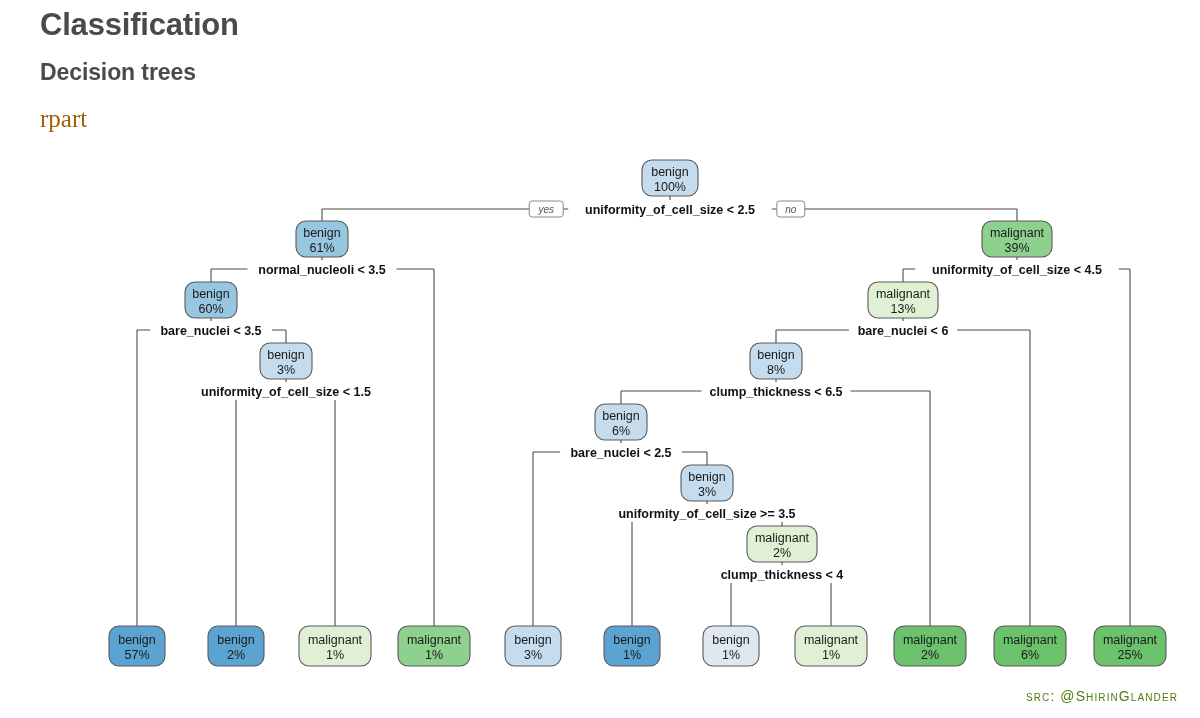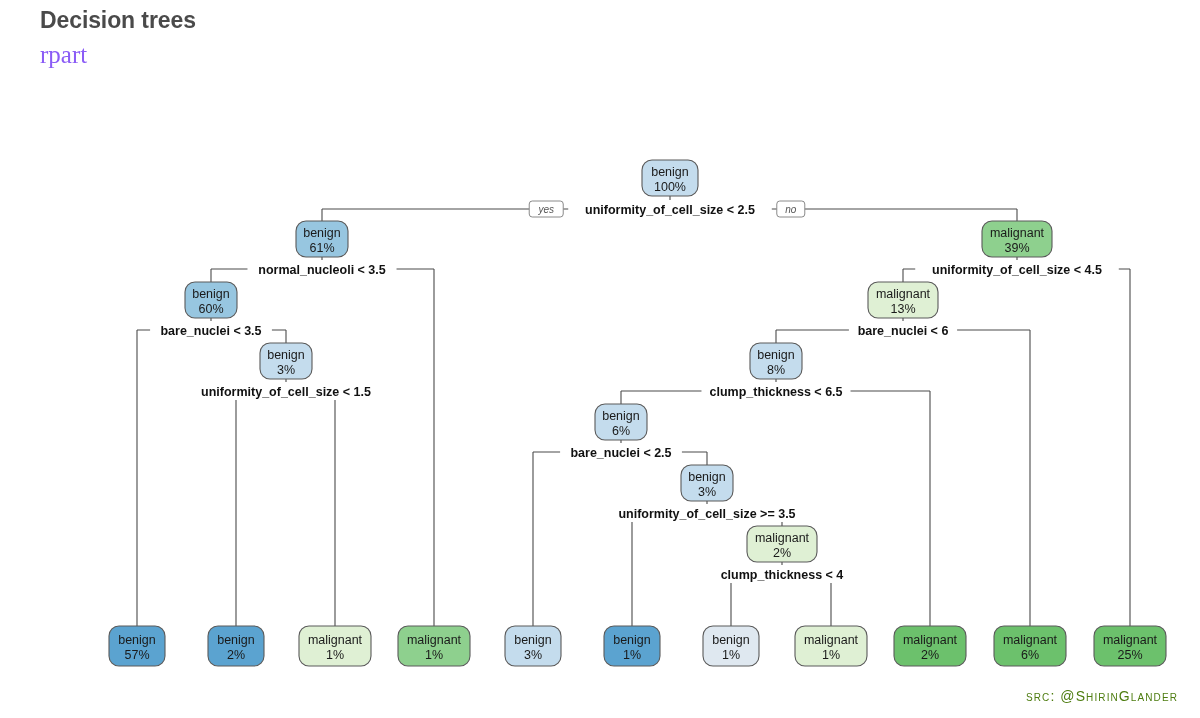--- a/index.html
+++ b/index.html
@@ -12,25 +12,25 @@
   }
   #header{
     position:absolute;left:40px;top:6px;
   }
   #title-main{
     font-size:31px;font-weight:bold;color:#4a4a4a;
     letter-spacing:-0.2px;line-height:1.25;
   }
   #title-sub{
     font-size:23px;font-weight:bold;color:#4a4a4a;
-    letter-spacing:-0.1px;line-height:1.3;margin-top:0;
+    letter-spacing:-0.1px;line-height:1.3;margin-top:13px;
   }
   #title-pkg{
     font-family:"Liberation Serif", serif;
-    font-size:25px;color:#8b5cf6;line-height:1.3;margin-top:3px;
+    font-size:25px;color:#a16207;line-height:1.3;margin-top:15px;
   }
   #tree-svg{position:absolute;left:0;top:0;}
   #src-credit{
     position:absolute;right:22px;bottom:14px;
     font-family:"Liberation Sans", sans-serif;
     font-size:14px;color:#4d7c0f;
     letter-spacing:1.1px;
     font-variant:small-caps;
   }
   .node-box{stroke:#5a5a5a;stroke-width:1.1;}
@@ -46,20 +46,21 @@
   .yn-box{fill:#ffffff;stroke:#8a8a8a;stroke-width:1;}
   .yn-text{
     font-family:"Liberation Sans", sans-serif;
     font-size:10px;font-style:italic;fill:#555555;text-anchor:middle;
   }
 </style>
 </head>
 <body>
 
 <div id="header">
+  <div id="title-main">Classification</div>
   <div id="title-sub">Decision trees</div>
   <div id="title-pkg">rpart</div>
 </div>
 
 <svg id="tree-svg" width="1200" height="718">
   <g id="edges-layer">
       <line x1="322" y1="209" x2="1017" y2="209" class="edge"></line>
       <line x1="322" y1="209" x2="322" y2="221" class="edge"></line>
       <line x1="1017" y1="209" x2="1017" y2="221" class="edge"></line>
       <line x1="670" y1="196" x2="670" y2="209" class="edge"></line>

